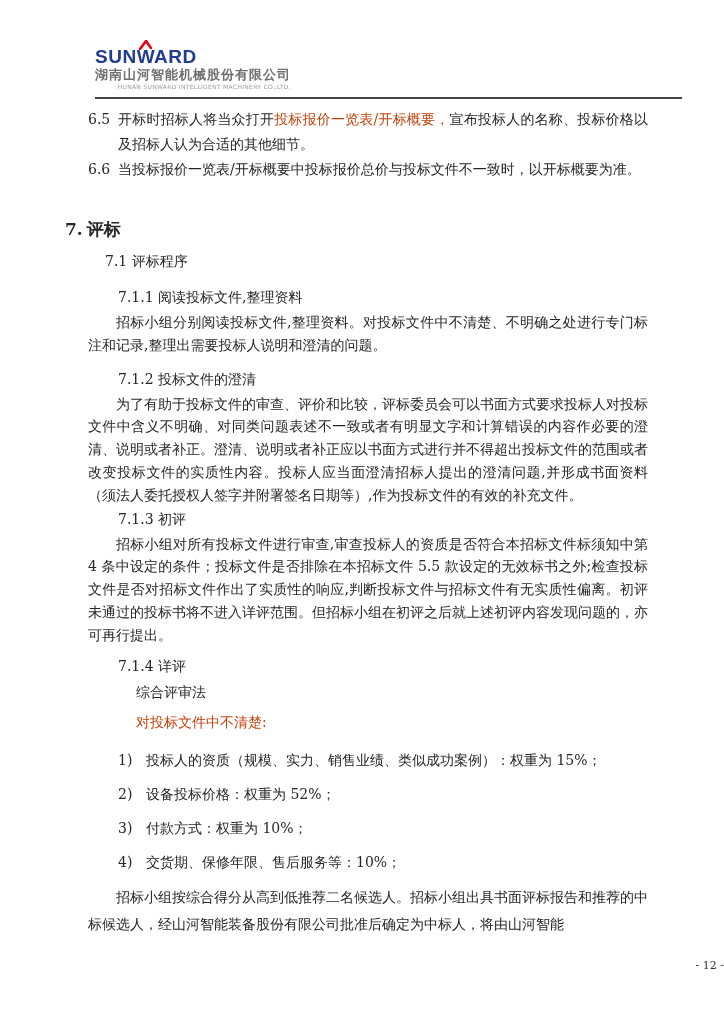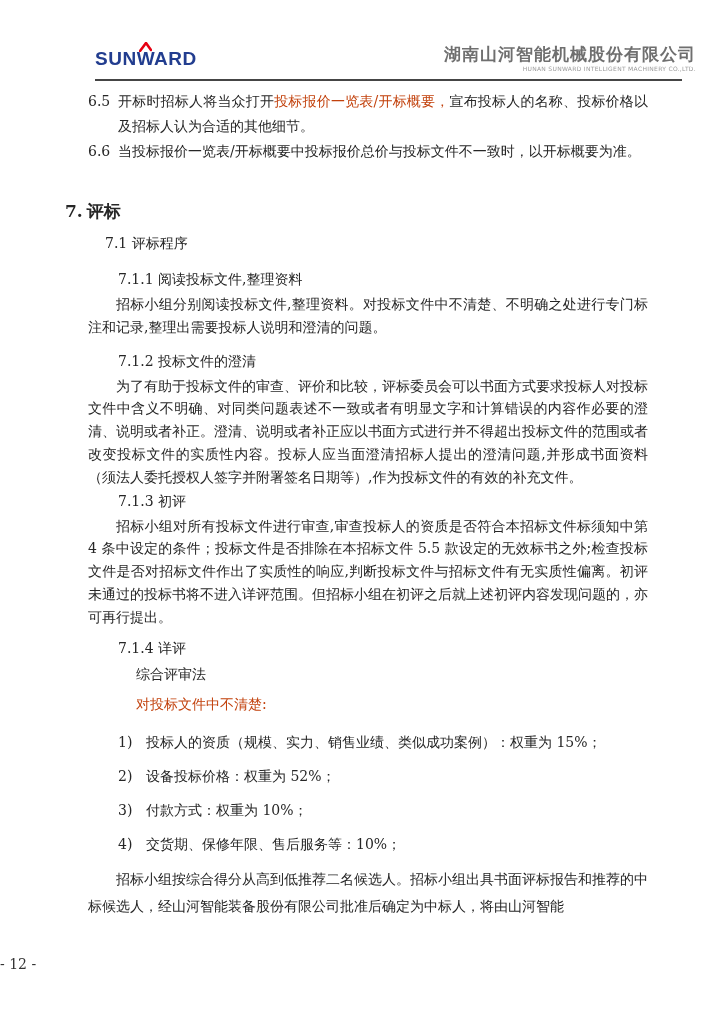--- a/index.html
+++ b/index.html
@@ -8,36 +8,37 @@
     width:724px;height:1024px;
     background:#ffffff;
     font-family:"DejaVu Serif","Liberation Serif",serif;
     color:#262626;
     font-size:14px;
     overflow:hidden;
     box-sizing:border-box;
   }
   
   .header{
-    display:flex;justify-content:space-between;align-items:center;
+    display:flex;justify-content:space-between;align-items:flex-start;
     padding:46px 28px 0 95px;
+    flex-direction:column;
   }
   .logo{
     position:relative;
     font-family:"Liberation Sans","DejaVu Sans",sans-serif;
     font-weight:700;font-size:19px;letter-spacing:.5px;
     color:#223d8f;line-height:22px;
   }
   .logo .tick{
     position:absolute;top:-6px;left:44px;width:13px;height:10px;
   }
   .company{text-align:right;line-height:1;}
   .company-cn{
     font-family:"DejaVu Sans","Liberation Sans",sans-serif;
-    font-weight:700;font-size:17px;letter-spacing:1px;color:#6f6f6f;
+    font-weight:700;font-size:13px;letter-spacing:1px;color:#6f6f6f;
   }
   .company-en{
     font-family:"DejaVu Sans","Liberation Sans",sans-serif;
     font-size:6px;letter-spacing:.3px;color:#9a9a9a;margin-top:3px;
   }
   .header-rule{
     height:0;border:none;border-top:2.5px solid #454545;
     margin:7px 42px 0 95px;
   }
   
@@ -62,21 +63,21 @@
   p.body{margin:2px 0 0 0;line-height:22.8px;text-indent:2em;}
   .method{margin:2px 0 0 48px;line-height:24px;text-align:left;}
   .whead{margin:6px 0 0 48px;line-height:24px;font-weight:400;text-align:left;}
   .wlist{margin-top:14px;}
   .w-item{display:flex;line-height:24px;margin:0 0 10px 30px;text-align:left;}
   .w-item .num{flex:0 0 28px;}
   .closing{margin:10px 0 0 0;line-height:27px;text-indent:2em;}
   
   .footer{
     position:absolute;left:0;bottom:52px;width:100%;
-    text-align:left;font-size:14px;color:#333;
+    text-align:right;font-size:11px;color:#333;
   }
 </style>
 </head>
 <body>
 
 <div class="page">
 
   <div class="header">
     <div class="logo">
       <span>SUN</span><span>W</span><span>ARD</span>

